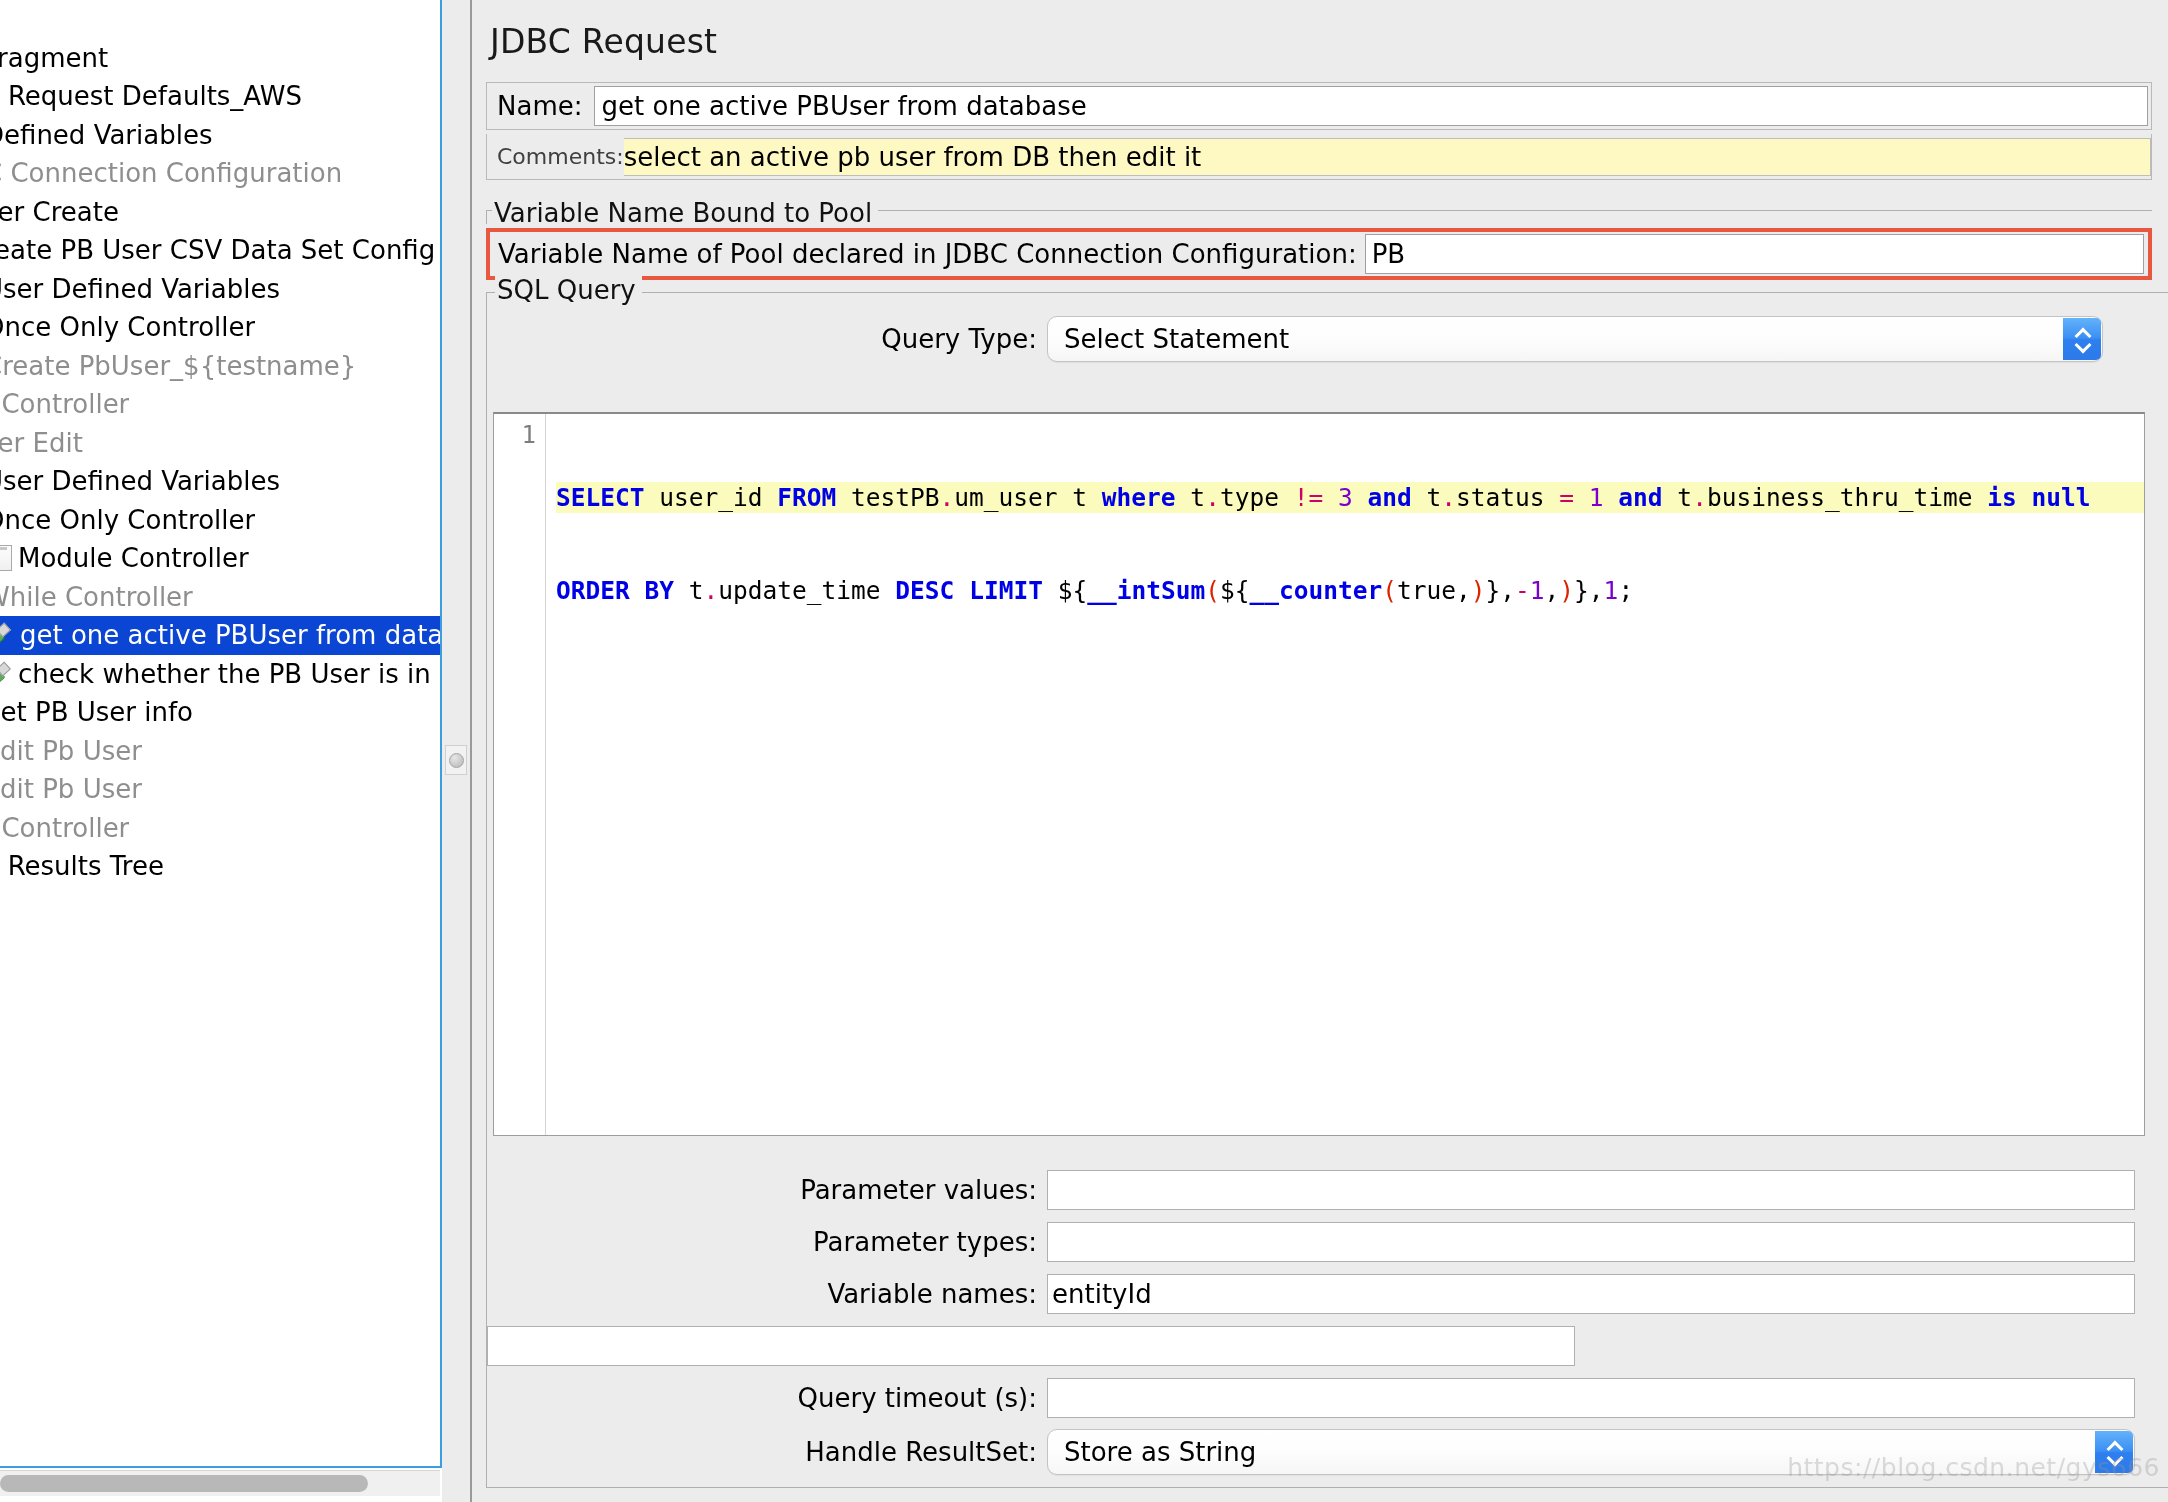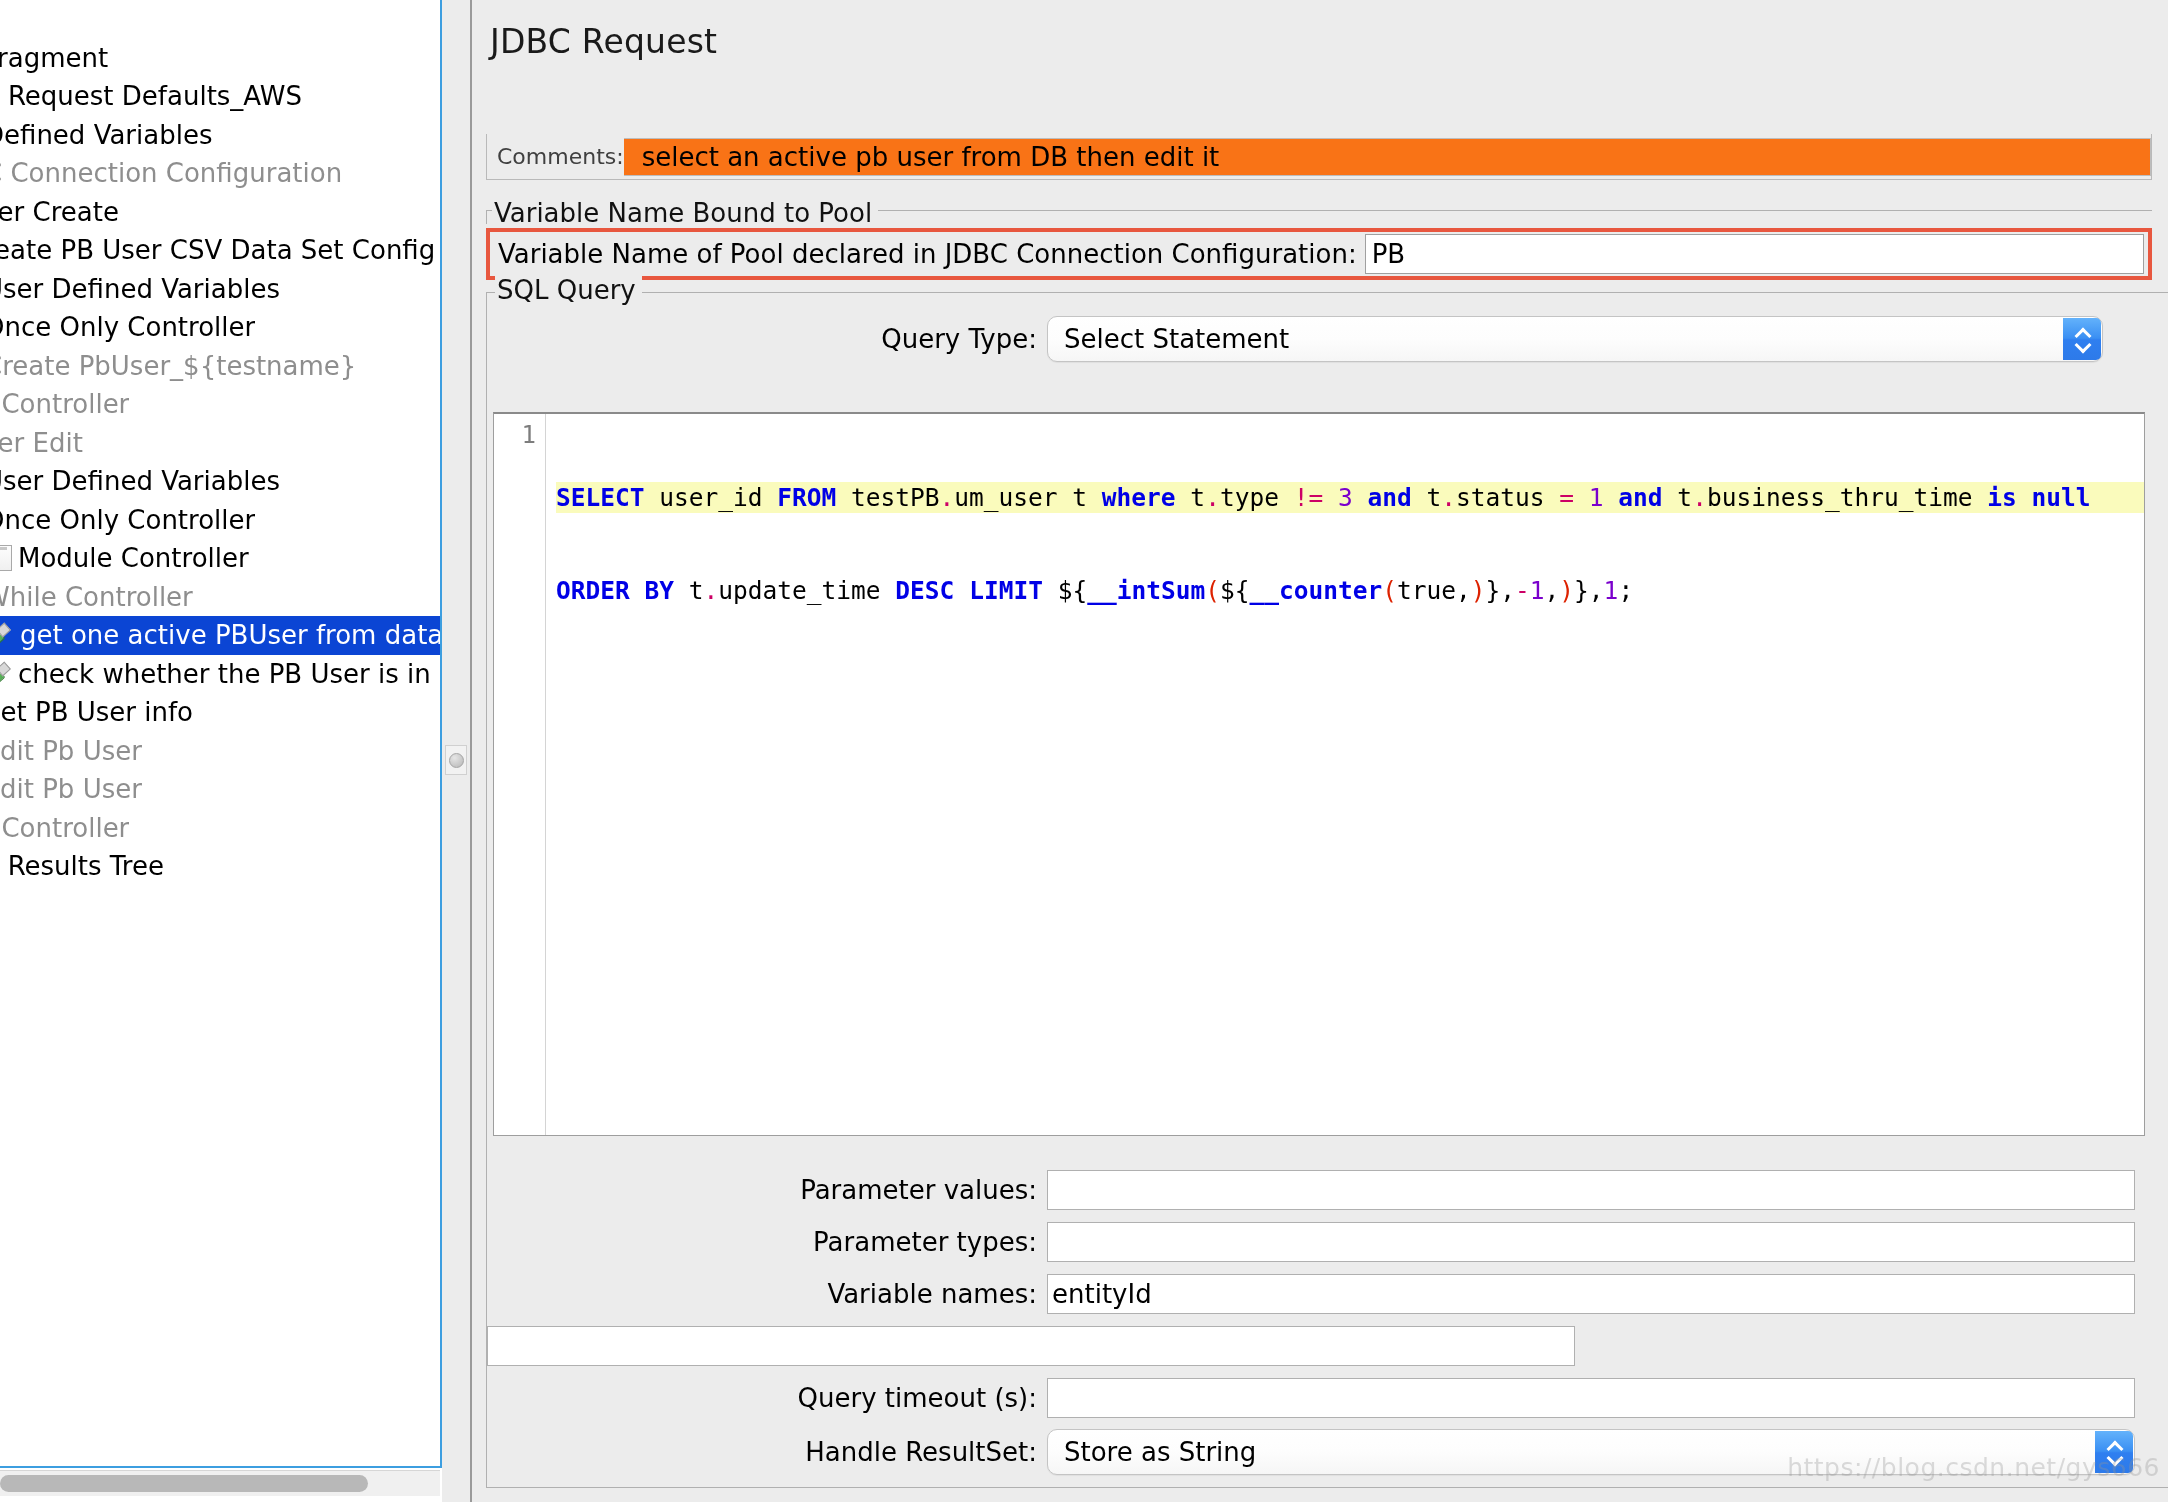--- a/index.html
+++ b/index.html
@@ -218,26 +218,26 @@
   }
   #comments-label {
     font-size: 22px;
     padding-left: 10px;
     color: #404040;
     white-space: nowrap;
   }
   #comments-input {
     flex: 1;
     height: 38px;
-    background: #f97316;
+    background: #fef9c3;
     border: 1px solid #bdbdbd;
     border-left: none;
     font-size: 26px;
     font-family: "DejaVu Sans", sans-serif;
-    padding: 0 18px;
+    padding: 0 0;
     color: #000;
     outline: none;
   }
 
   
   #pool-group {
     position: absolute;
     left: 12px; top: 198px;
     width: 1666px; height: 86px;
   }
@@ -600,20 +600,24 @@
   </div>
 
   <div id="splitter">
     <div id="splitter-knob"></div>
   </div>
 
   <div id="main-panel">
 
     <div id="page-title">JDBC Request</div>
 
+    <div id="name-row">
+      <span id="name-label">Name:</span>
+      <input id="name-input" type="text" value="get one active PBUser from database" style="">
+    </div>
 
     <div id="comments-row">
       <span id="comments-label">Comments:</span>
       <input id="comments-input" type="text" value="select an active pb user from DB then edit it" style="">
     </div>
 
     <div id="pool-group">
       <div class="group-line"></div>
       <div class="group-left-tick"></div>
       <div class="group-title">Variable Name Bound to Pool</div>

